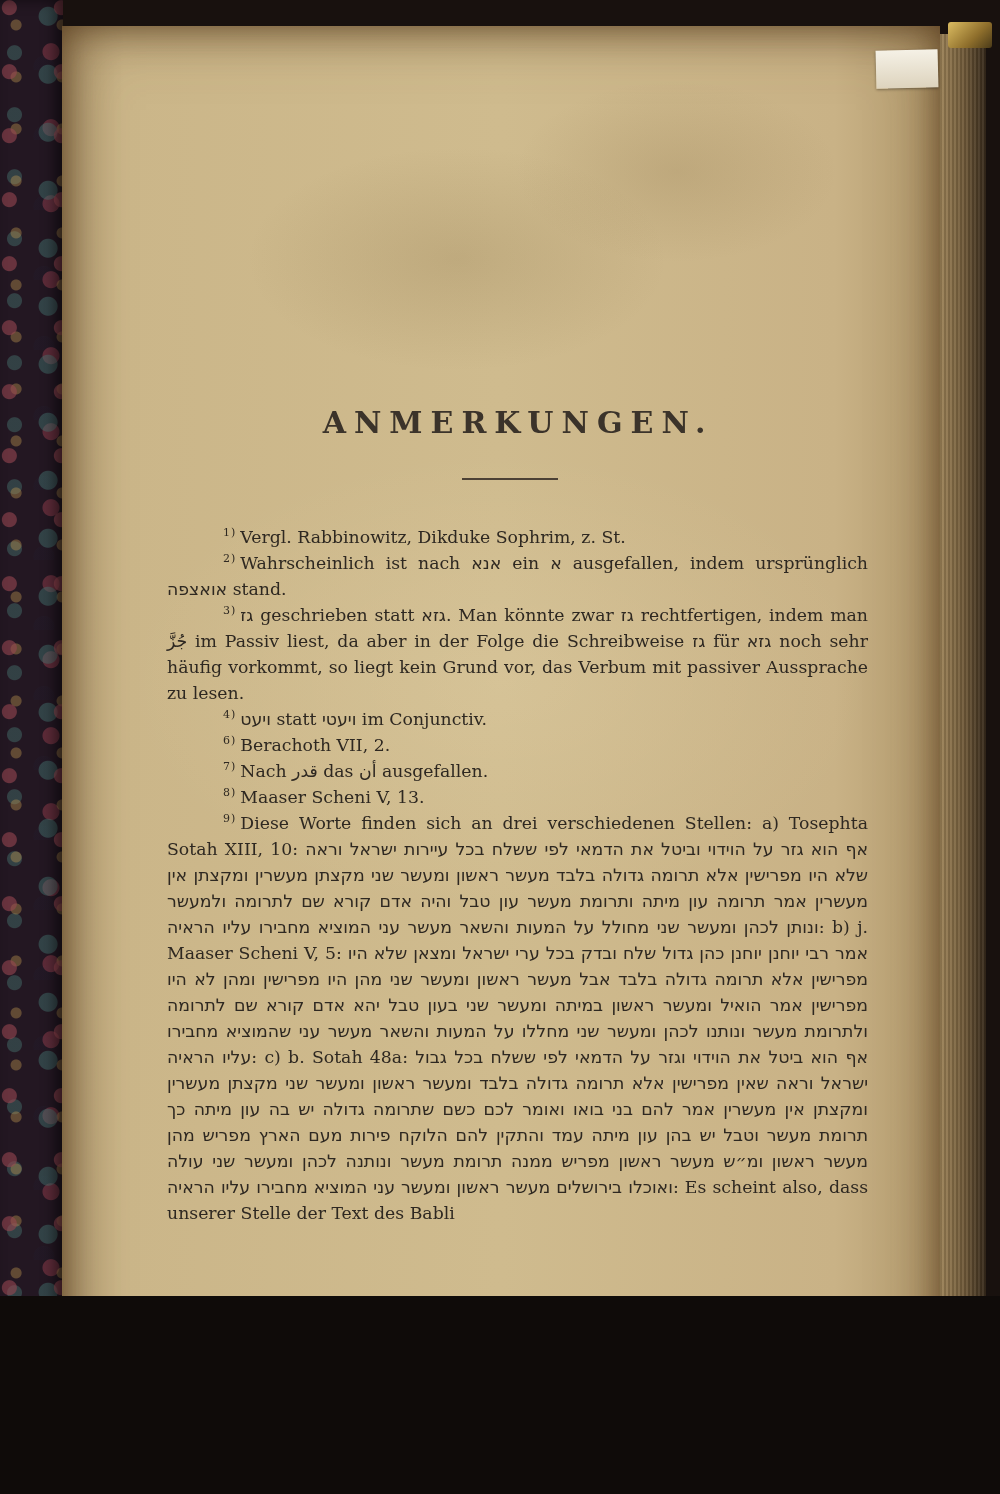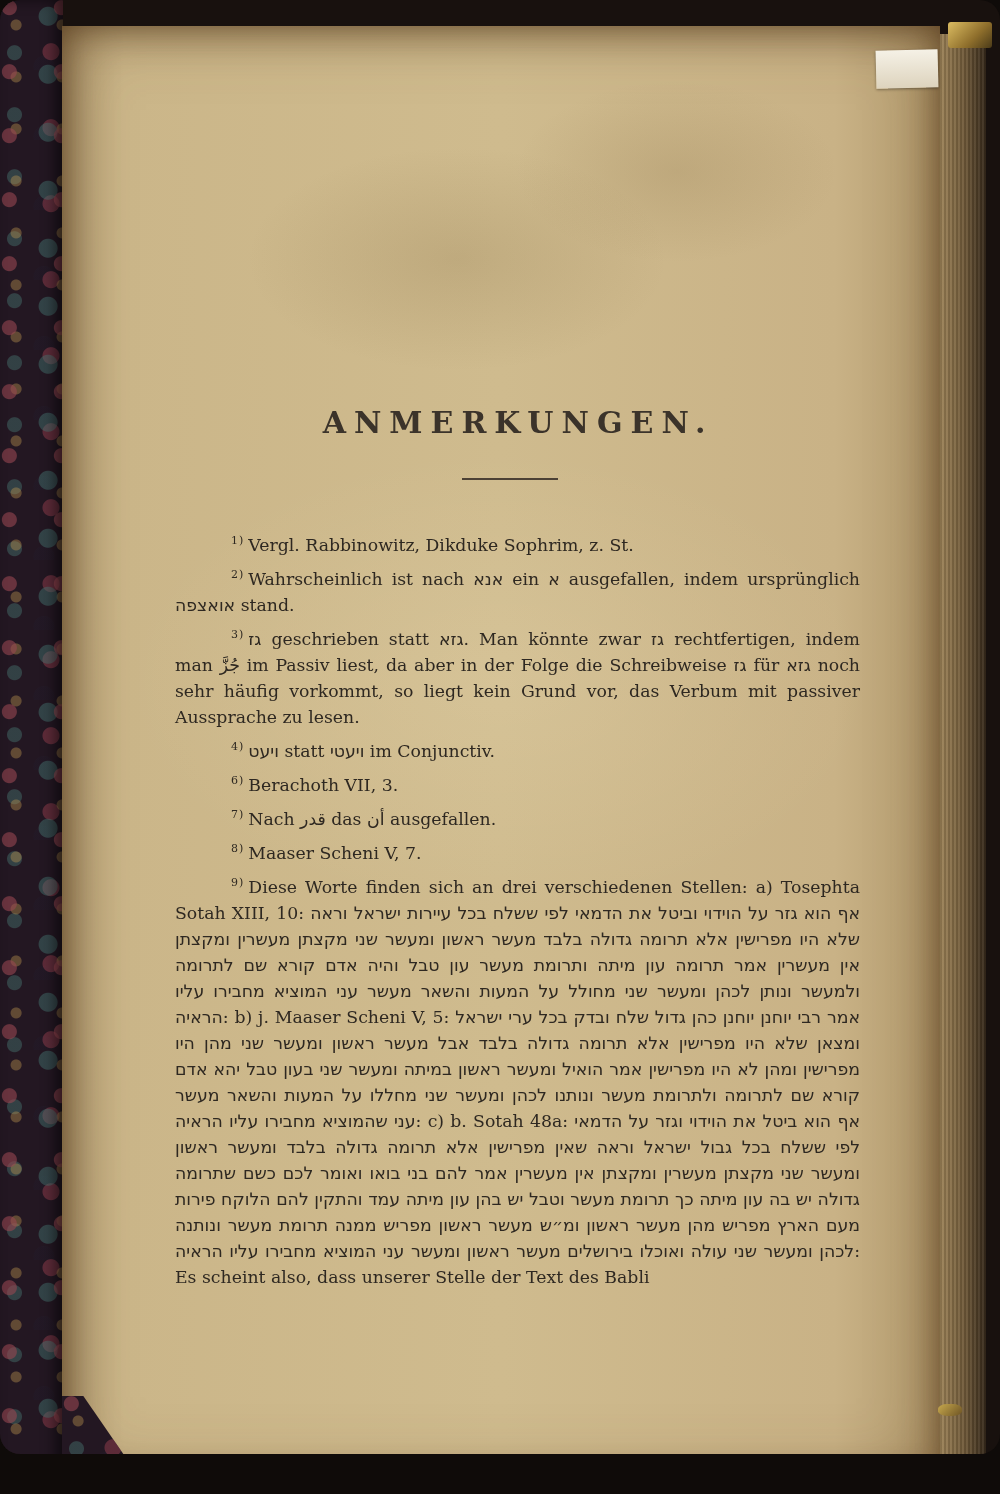--- a/index.html
+++ b/index.html
@@ -1,20 +1,19 @@
 <!DOCTYPE html>
 <html><head>
 <meta charset="utf-8">
 <style>
   html,body{margin:0;padding:0;background:#0f0b09;}
   .scan{
-    position:relative;width:1000px;height:1454px;overflow:hidden;
+    position:relative;width:1000px;height:1296px;overflow:hidden;
     background:#18110e;
     font-family:"DejaVu Serif","DejaVu Sans",serif;
-    border-radius:20px;
   }
   
   .marble{
     background-color:#231722;
     background-image:
       radial-gradient(circle at 18% 12%, rgba(150,70,80,.60) 0 7px, rgba(0,0,0,0) 8px),
       radial-gradient(circle at 65% 28%, rgba(70,120,115,.45) 0 9px, rgba(0,0,0,0) 10px),
       radial-gradient(circle at 35% 48%, rgba(190,150,80,.40) 0 5px, rgba(0,0,0,0) 6px),
       radial-gradient(circle at 75% 68%, rgba(140,60,75,.55) 0 8px, rgba(0,0,0,0) 9px),
       radial-gradient(circle at 25% 85%, rgba(70,115,110,.45) 0 7px, rgba(0,0,0,0) 8px),
@@ -64,21 +63,21 @@
   }
   .title{
     position:absolute;left:168px;top:405px;width:700px;text-align:center;
     font-size:30px;font-weight:600;letter-spacing:8px;color:#3b332a;
   }
   .title-rule{position:absolute;left:462px;top:478px;width:96px;height:2px;background:#4c4135;}
   .notes{
     position:absolute;left:167px;top:524px;width:701px;
     color:#2e2821;font-size:17.3px;line-height:26px;text-align:justify;
   }
-  .note{margin:8px;text-indent:56px;}
+  .note{margin:0;text-indent:56px;}
   .fn-marker{font-size:11px;letter-spacing:1px;margin-right:4px;vertical-align:7px;line-height:0;}
 </style>
 </head>
 <body>
 
 <div class="scan">
 
   <div class="binding marble"></div>
 
   <div class="page"></div>
@@ -90,19 +89,19 @@
   <div class="marble-corner marble"></div>
 
   <div class="title">ANMERKUNGEN.</div>
   <div class="title-rule"></div>
 
   <div class="notes">
     <p class="note"><sup class="fn-marker">1)</sup><span>Vergl. Rabbinowitz, Dikduke Sophrim, z. St.</span></p>
     <p class="note"><sup class="fn-marker">2)</sup><span>Wahrscheinlich ist nach אנא ein א ausgefallen, indem ursprünglich אואצפה stand.</span></p>
     <p class="note"><sup class="fn-marker">3)</sup><span>גז geschrieben statt גזא. Man könnte zwar גז rechtfertigen, indem man جُزَّ im Passiv liest, da aber in der Folge die Schreibweise גז für גזא noch sehr häufig vorkommt, so liegt kein Grund vor, das Verbum mit passiver Aussprache zu lesen.</span></p>
     <p class="note"><sup class="fn-marker">4)</sup><span>ויעט statt ויעטי im Conjunctiv.</span></p>
-    <p class="note"><sup class="fn-marker">6)</sup><span>Berachoth VII, 3.</span></p>
+    <p class="note"><sup class="fn-marker">6)</sup><span>Berachoth VII, 2.</span></p>
     <p class="note"><sup class="fn-marker">7)</sup><span>Nach قدر das أن ausgefallen.</span></p>
-    <p class="note"><sup class="fn-marker">8)</sup><span>Maaser Scheni V, 7.</span></p>
+    <p class="note"><sup class="fn-marker">8)</sup><span>Maaser Scheni V, 13.</span></p>
     <p class="note"><sup class="fn-marker">9)</sup><span>Diese Worte finden sich an drei verschiedenen Stellen: a) Tosephta Sotah XIII, 10: אף הוא גזר על הוידוי וביטל את הדמאי לפי ששלח בכל עיירות ישראל וראה שלא היו מפרישין אלא תרומה גדולה בלבד מעשר ראשון ומעשר שני מקצתן מעשרין ומקצתן אין מעשרין אמר תרומה עון מיתה ותרומת מעשר עון טבל והיה אדם קורא שם לתרומה ולמעשר ונותן לכהן ומעשר שני מחולל על המעות והשאר מעשר עני המוציא מחבירו עליו הראיה: b) j. Maaser Scheni V, 5: אמר רבי יוחנן יוחנן כהן גדול שלח ובדק בכל ערי ישראל ומצאן שלא היו מפרישין אלא תרומה גדולה בלבד אבל מעשר ראשון ומעשר שני מהן היו מפרישין ומהן לא היו מפרישין אמר הואיל ומעשר ראשון במיתה ומעשר שני בעון טבל יהא אדם קורא שם לתרומה ולתרומת מעשר ונותנו לכהן ומעשר שני מחללו על המעות והשאר מעשר עני שהמוציא מחבירו עליו הראיה: c) b. Sotah 48a: אף הוא ביטל את הוידוי וגזר על הדמאי לפי ששלח בכל גבול ישראל וראה שאין מפרישין אלא תרומה גדולה בלבד ומעשר ראשון ומעשר שני מקצתן מעשרין ומקצתן אין מעשרין אמר להם בני בואו ואומר לכם כשם שתרומה גדולה יש בה עון מיתה כך תרומת מעשר וטבל יש בהן עון מיתה עמד והתקין להם הלוקח פירות מעם הארץ מפריש מהן מעשר ראשון ומ״ש מעשר ראשון מפריש ממנה תרומת מעשר ונותנה לכהן ומעשר שני עולה ואוכלו בירושלים מעשר ראשון ומעשר עני המוציא מחבירו עליו הראיה: Es scheint also, dass unserer Stelle der Text des Babli</span></p>
   </div>
 
 </div>
 
 </body></html>

